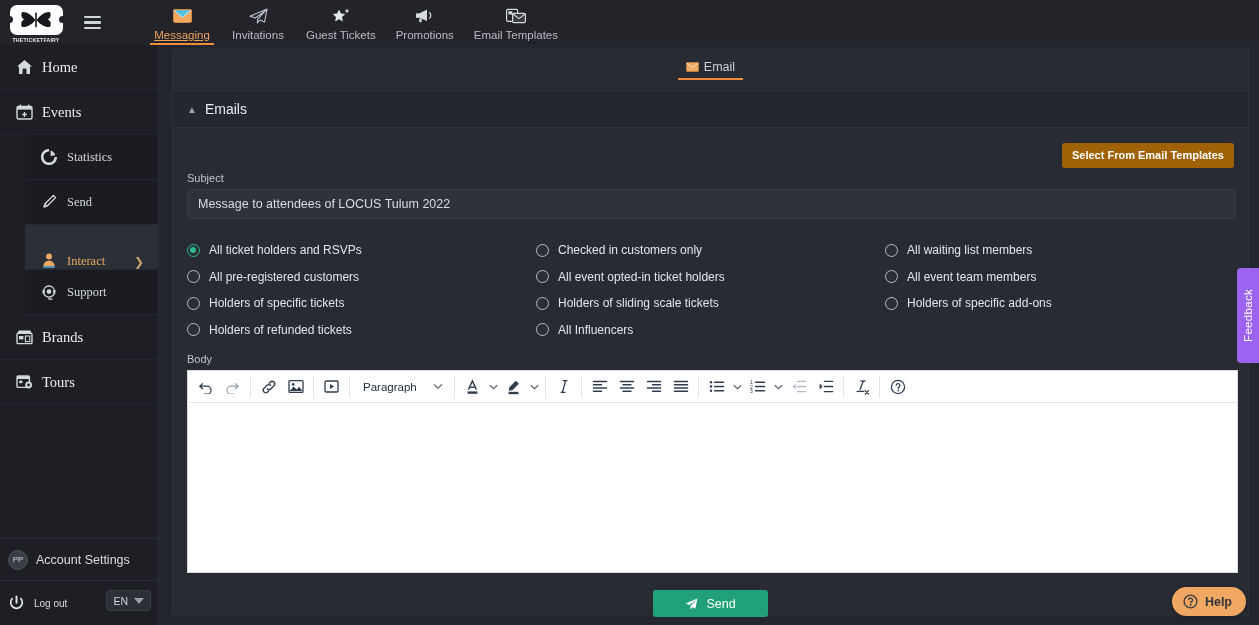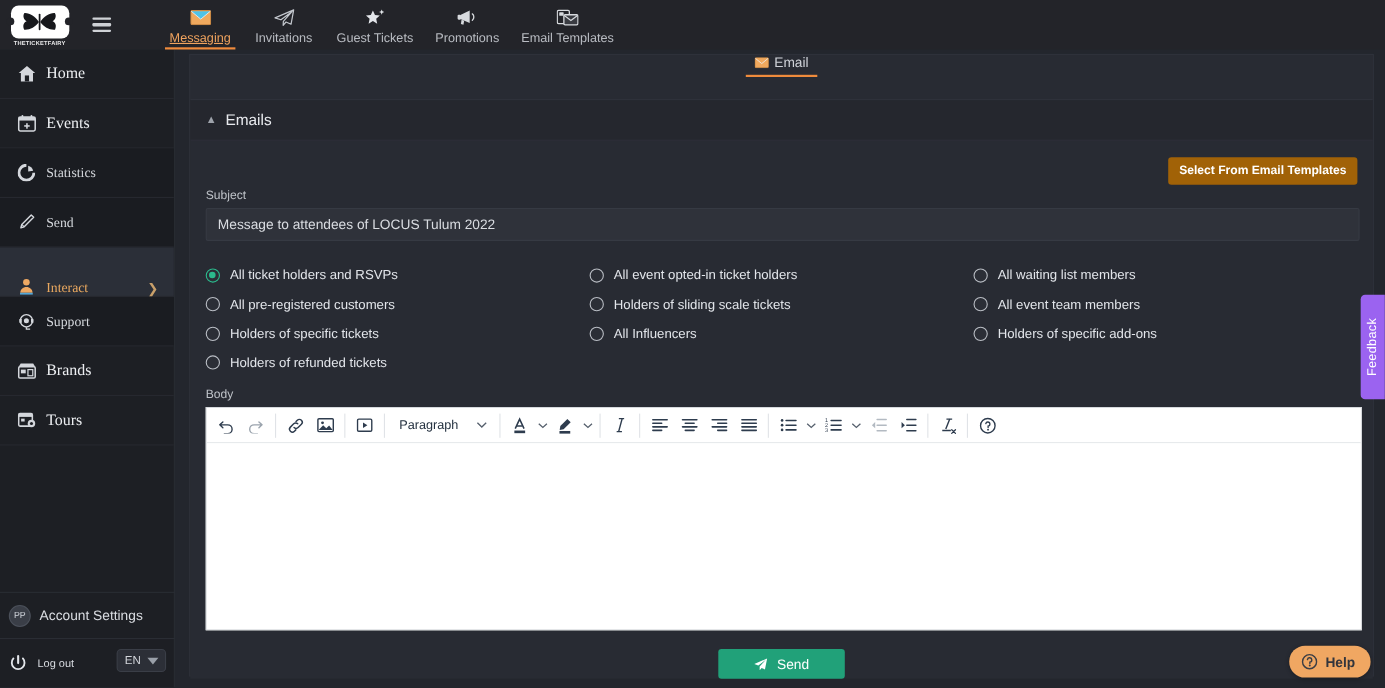--- a/index.html
+++ b/index.html
@@ -64,21 +64,21 @@
   }
   .side-item {
     position: relative; display: flex; align-items: center;
     height: 45px; padding-left: 16px; cursor: pointer;
     border-bottom: 1px solid #26282f;
     color: #e4e6ea;
   }
   .side-item .s-ico { width: 26px; display: flex; align-items: center; justify-content: flex-start; }
   .side-item .s-lbl { font-size: 13.5px; color: #eceef1; font-family: Liberation Serif, serif; }
   .side-item.big .s-lbl { font-size: 14.5px; }
-  .side-item.sub { background: #1a1c21; }
+  .side-item.sub { background: #1a1c21; margin-left: 25px; }
   .side-item.sub .s-lbl { font-size: 12.5px; color: #d4d7dc; }
   .side-item.selected { background: #2b2f38; align-items: flex-end; }
   .side-item.selected .s-lbl { color: #e9a85f; }
   .side-chevron { position: absolute; right: 14px; font-size: 12px; color: #c9a06a; }
 
   .side-bottom { position: absolute; left: 0; bottom: 0; width: 159px; }
   .acct-row {
     display: flex; align-items: center; height: 42px; padding-left: 8px;
     border-top: 1px solid #2a2d34; cursor: pointer;
   }
@@ -106,21 +106,21 @@
   
   .main {
     position: absolute; left: 159px; top: 45px; width: 1100px; height: 580px;
     background: #23262d; overflow: hidden;
   }
   .panel {
     position: absolute; left: 13px; top: 4px; width: 1077px; height: 566px;
     background: #282b33;
     border: 1px solid #2e313a;
   }
-  .tabs-row { height: 40px; display: flex; align-items: flex-start; justify-content: center; }
+  .tabs-row { height: 40px; display: flex; align-items: center; justify-content: center; }
   .tab {
     position: relative; padding: 0 8px 6px 8px; display: flex; align-items: center; gap: 5px; cursor: pointer;
   }
   .tab .tab-lbl { font-size: 12.5px; color: #cfd2d8; }
   .tab.active::after { content:""; position:absolute; left:0; right:0; bottom:0; height:2px; background:#ef8b3c; }
 
   .emails-hdr {
     height: 38px; display: flex; align-items: center; padding-left: 14px;
     background: #25272e; border-top: 1px solid #2e313a; border-bottom: 1px solid #2e313a;
   }
@@ -451,20 +451,24 @@
             </div>
             <div class="radio-row">
               <span class="radio-dot"></span>
               <span class="radio-lbl">Holders of refunded tickets</span>
             </div>
           </div>
 
           <div class="radio-col">
             <div class="radio-row">
               <span class="radio-dot"></span>
+              <span class="radio-lbl">Checked in customers only</span>
+            </div>
+            <div class="radio-row">
+              <span class="radio-dot"></span>
               <span class="radio-lbl">All event opted-in ticket holders</span>
             </div>
             <div class="radio-row">
               <span class="radio-dot"></span>
               <span class="radio-lbl">Holders of sliding scale tickets</span>
             </div>
             <div class="radio-row">
               <span class="radio-dot"></span>
               <span class="radio-lbl">All Influencers</span>
             </div>

